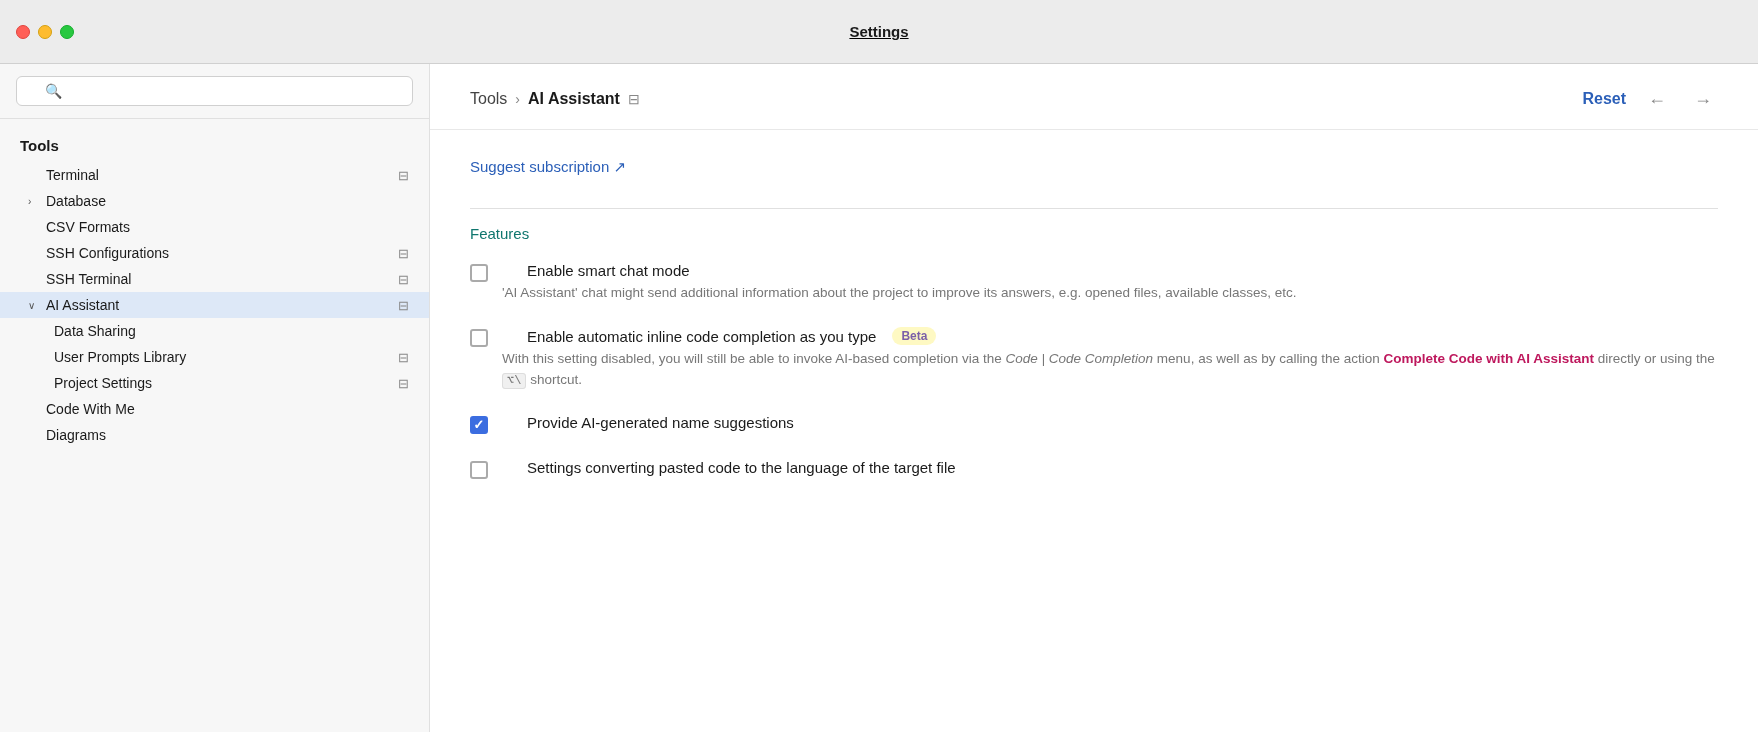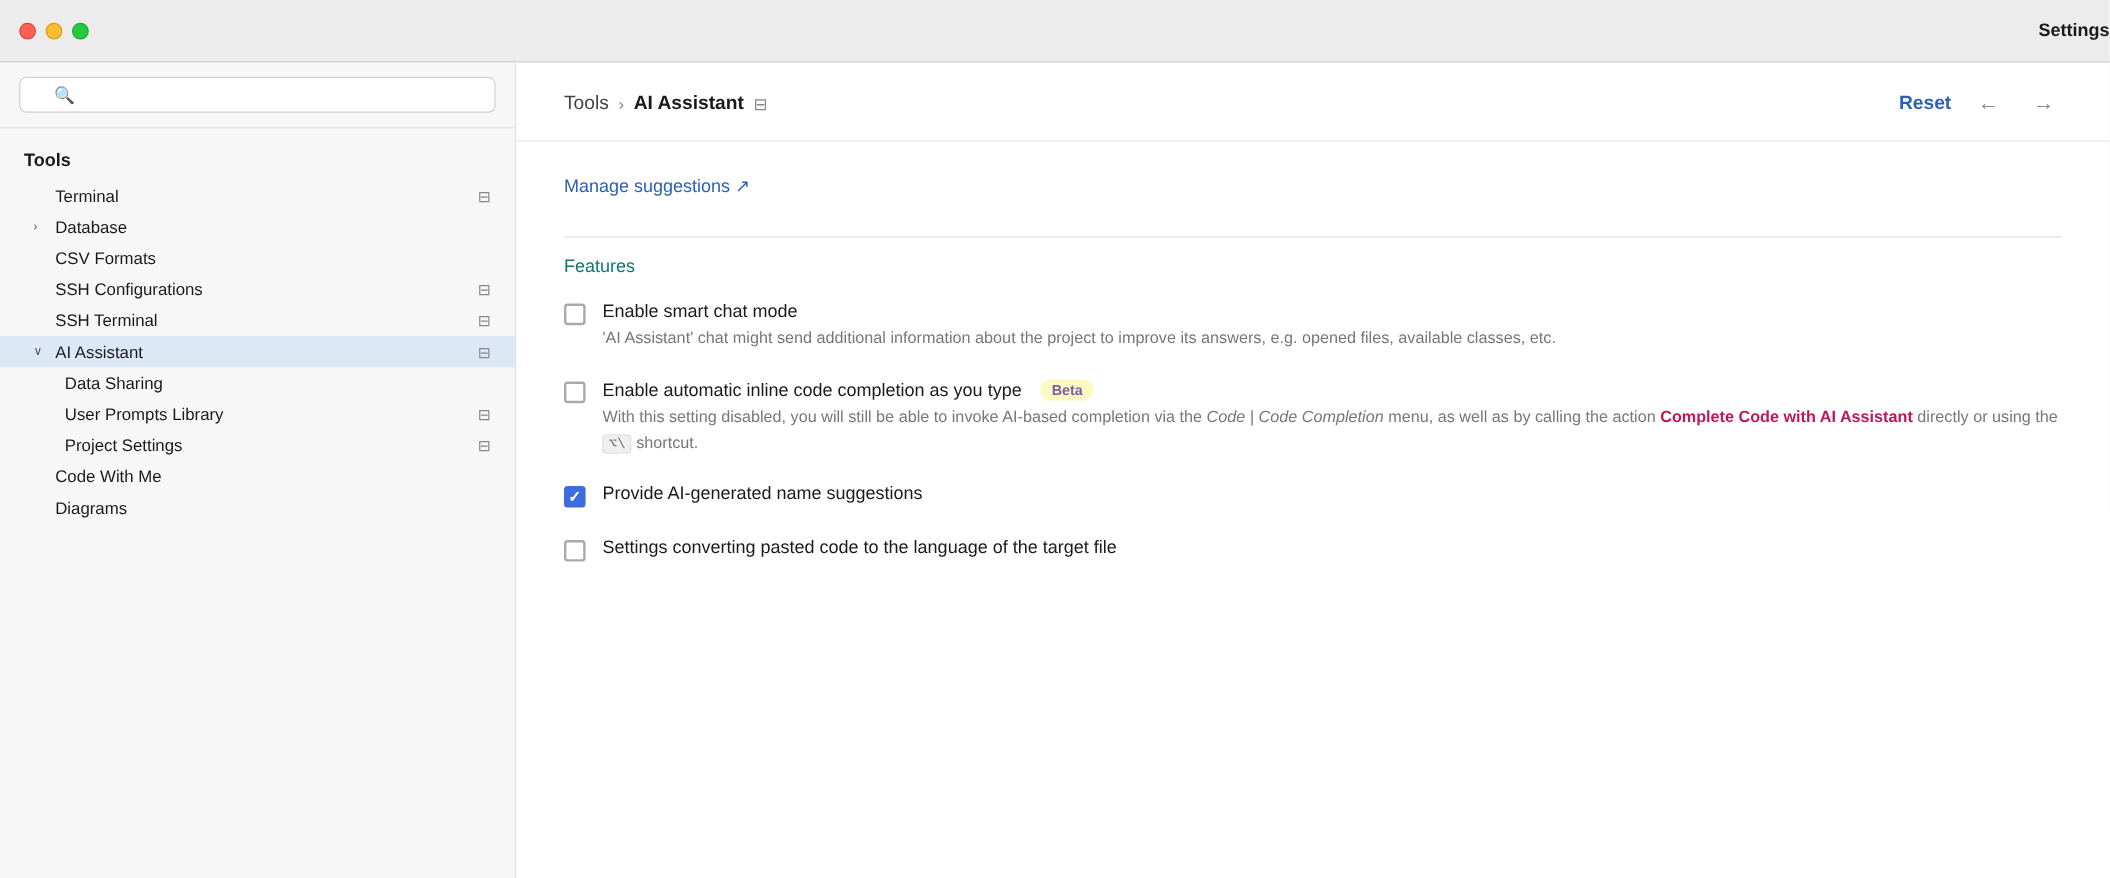--- a/index.html
+++ b/index.html
@@ -9,27 +9,28 @@
       width: 1758px;
       height: 732px;
       overflow: hidden;
       display: flex;
       flex-direction: column;
     }
 
     
     .titlebar {
       background: #ececec;
-      height: 52px;
-      display: flex;
-      align-items: center;
-      justify-content: flex-end;
+      height: 64px;
+      display: flex;
+      align-items: center;
+      justify-content: center;
       position: relative;
       border-bottom: 1px solid #d0d0d0;
       flex-shrink: 0;
+      text-decoration: underline;
     }
     .titlebar-buttons {
       position: absolute;
       left: 16px;
       display: flex;
       gap: 8px;
       align-items: center;
     }
     .traffic-light {
       width: 14px;
@@ -261,20 +262,21 @@
       content: '✓';
       color: white;
       font-size: 13px;
       font-weight: 700;
     }
 
     .feature-label {
       font-size: 15px;
       color: #1a1a1a;
       font-weight: 400;
+      margin-left: 25px;
     }
     .feature-desc {
       font-size: 13.5px;
       color: #777;
       line-height: 1.5;
       margin-top: 2px;
     }
     .feature-desc em {
       font-style: italic;
     }
@@ -419,21 +421,21 @@
         <span class="breadcrumb-icon">⊟</span>
       </div>
       <div class="header-right">
         <button class="reset-btn">Reset</button>
         <button class="nav-btn">←</button>
         <button class="nav-btn">→</button>
       </div>
     </div>
 
     <div class="content-body">
-      <a class="manage-link">Manage suggestions ↗</a>
+      <a class="manage-link">Suggest subscription ↗</a>
 
       <hr class="section-divider">
       <div class="section-title">Features</div>
 
       
       <div class="feature-item">
         <div class="checkbox"></div>
         <div class="feature-content">
           <div class="feature-item-top">
             <span class="feature-label">Enable smart chat mode</span>

